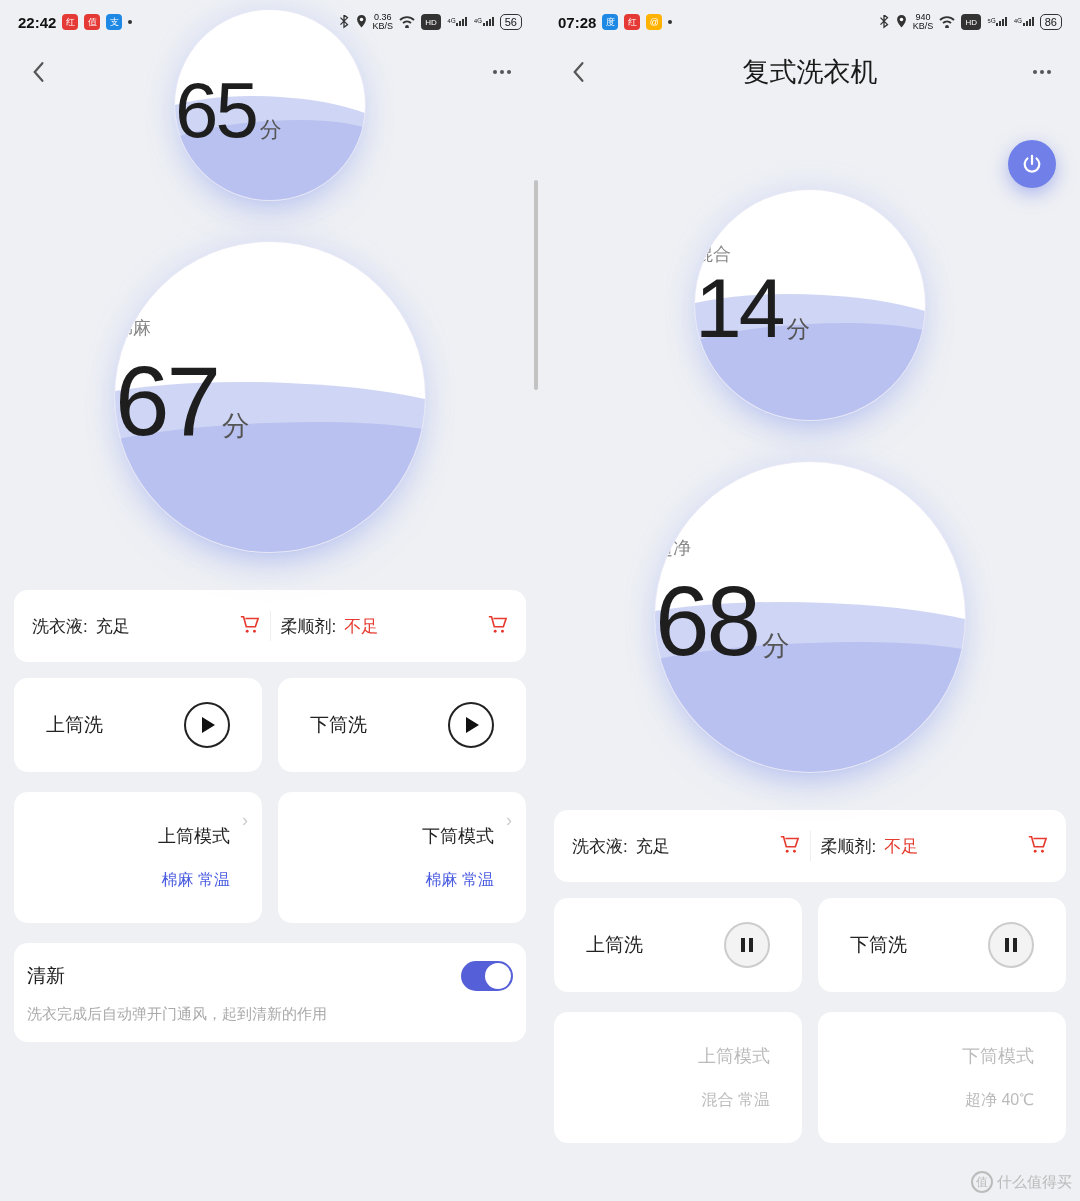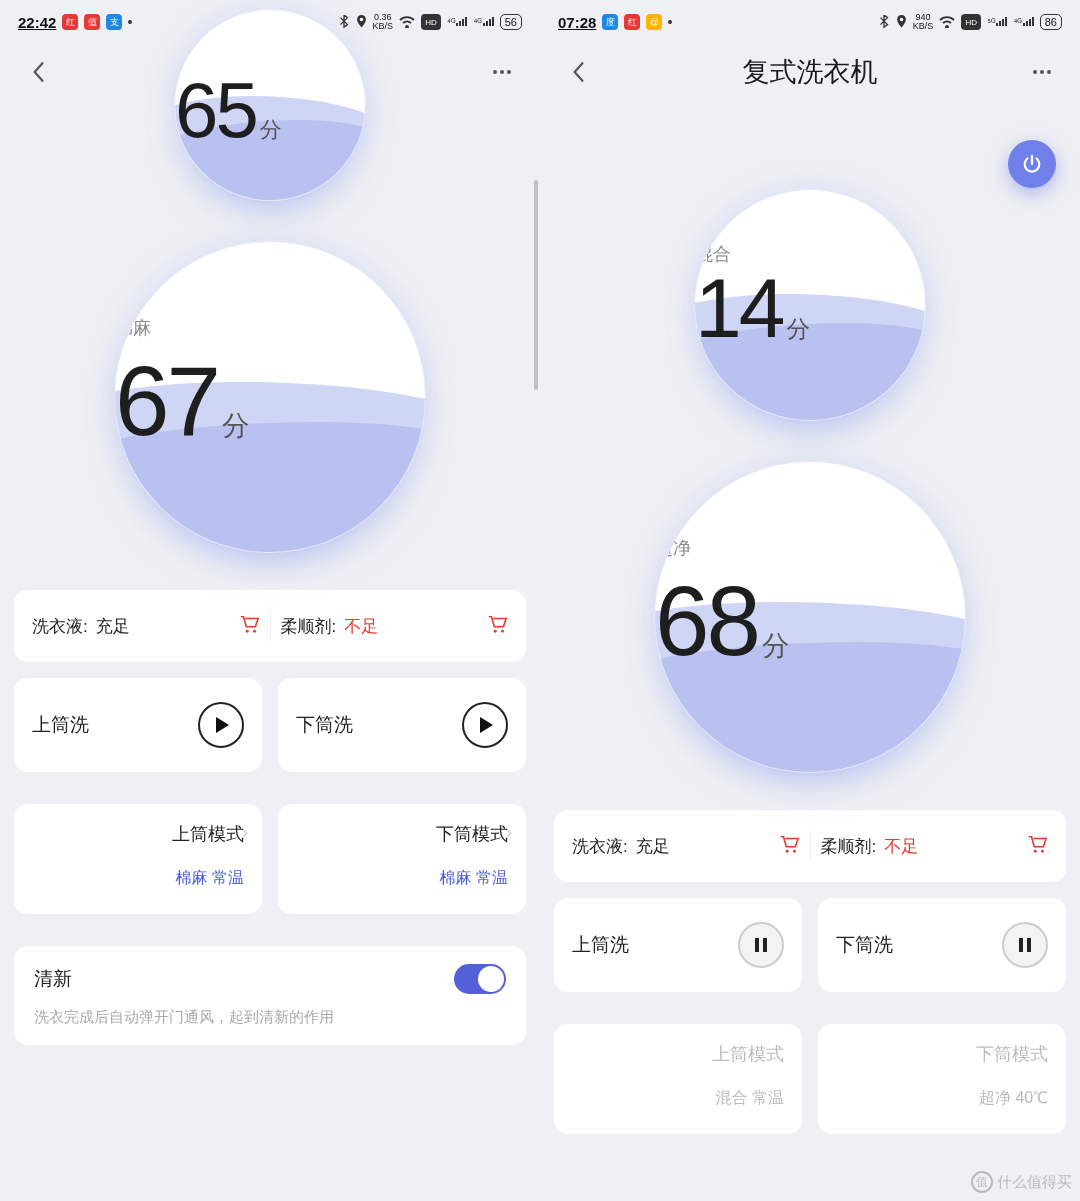--- a/index.html
+++ b/index.html
@@ -2,21 +2,21 @@
 <html><head>
 <meta charset="utf-8">
 <style>
   * { box-sizing: border-box; margin: 0; padding: 0; }
   html, body { width: 1080px; height: 1201px; background: #666; font-family: -apple-system, "PingFang SC", sans-serif; }
   .wrap { display: flex; width: 1080px; height: 1201px; }
   .phone { width: 540px; height: 1201px; background: #eef0f4; position: relative; overflow: hidden; }
   
   .status { height: 44px; display: flex; align-items: center; justify-content: space-between; padding: 0 18px; font-size: 14px; color: #111; }
   .status .l, .status .r { display: flex; align-items: center; gap: 6px; }
-  .status .time { font-weight: 600; font-size: 15px; text-decoration: underline; }
+  .status .time { font-weight: 600; font-size: 15px; }
   .status .mini { width: 16px; height: 16px; border-radius: 4px; display:flex;align-items:center;justify-content:center;font-size:9px;color:#fff; }
   .status .dot { width:4px;height:4px;border-radius:50%;background:#333; }
   .stat-kb { font-size:9px; line-height:1; text-align:center; }
   .stat-ic { display:inline-flex; align-items:center; }
   .batt { display:flex;align-items:center;gap:2px;border:1px solid #333;border-radius:5px;padding:1px 4px;font-size:11px; }
   
   .header { height: 56px; display:flex; align-items:center; justify-content:space-between; padding: 0 20px; }
   .header .title { font-size: 27px; color:#1a1a1a; font-weight:400; }
   .hbtn { width:36px;height:36px;display:flex;align-items:center;justify-content:center;color:#444; }
   
@@ -34,31 +34,31 @@
   .content { padding: 0 14px; }
   .card { background:#fff; border-radius:14px; margin-bottom:16px; }
   .supply { display:flex; align-items:center; height:72px; padding:16px 18px; }
   .supply .half { flex:1; display:flex; align-items:center; gap:8px; font-size:17px; }
   .supply .sep { width:1px; height:30px; background:#eee; margin:0 10px; }
   .supply .lbl { color:#222; }
   .supply .ok { color:#222; }
   .supply .bad { color:#e63a2e; }
   .cart { color:#e63a2e; margin-left:auto; }
   .row2 { display:flex; gap:16px; margin-bottom:16px; }
-  .row2 .card { flex:1; margin-bottom:16px; padding:18px; }
+  .row2 .card { flex:1; margin-bottom:4px; padding:32px; }
   .wash { display:flex; align-items:center; justify-content:space-between; height:94px; padding:0 20px; }
   .wash .wl { font-size:19px; color:#222; }
   .playbtn { width:46px;height:46px;border-radius:50%;border:2px solid #222;display:flex;align-items:center;justify-content:center; }
   .playbtn.grey { border-color:#ccc; background:#f3f3f3; }
   .modecard { padding:16px 18px 18px; min-height:110px; position:relative;text-align:right; }
   .modecard .mt { font-size:18px; color:#222; }
   .modecard .chev { position:absolute; right:14px; top:18px; color:#ccc; font-size:18px; }
   .modecard .mv { color:#4a5ce0; font-size:16px; margin-top:22px; }
   .modecard .mv.grey { color:#bbb; }
-  .toggle-card { padding:18px 20px; }
+  .toggle-card { padding:18px 13px; }
   .toggle-row { display:flex; align-items:center; justify-content:space-between; }
   .toggle-row .tt { font-size:19px; color:#222; }
   .toggle { width:52px; height:30px; border-radius:15px; background:#5560d8; position:relative; }
   .toggle::after { content:''; position:absolute; right:2px; top:2px; width:26px;height:26px;border-radius:50%;background:#fff; }
   .toggle-card .desc { color:#aaa; font-size:15px; margin-top:14px; }
   .scrollbar { position:absolute; right:2px; top:180px; width:4px; height:210px; background:#c2c2c2; border-radius:2px; }
   .fade { position:absolute; left:0;right:0;bottom:0;height:60px; background:linear-gradient(to top, #eef0f4, transparent); pointer-events:none; }
   
   .wm { position:absolute; right:8px; bottom:8px; color:#bbb; font-size:15px; display:flex;align-items:center;gap:4px; z-index:5;}
   .wm .c { width:22px;height:22px;border:2px solid #bbb;border-radius:50%;display:flex;align-items:center;justify-content:center;font-size:12px; }

